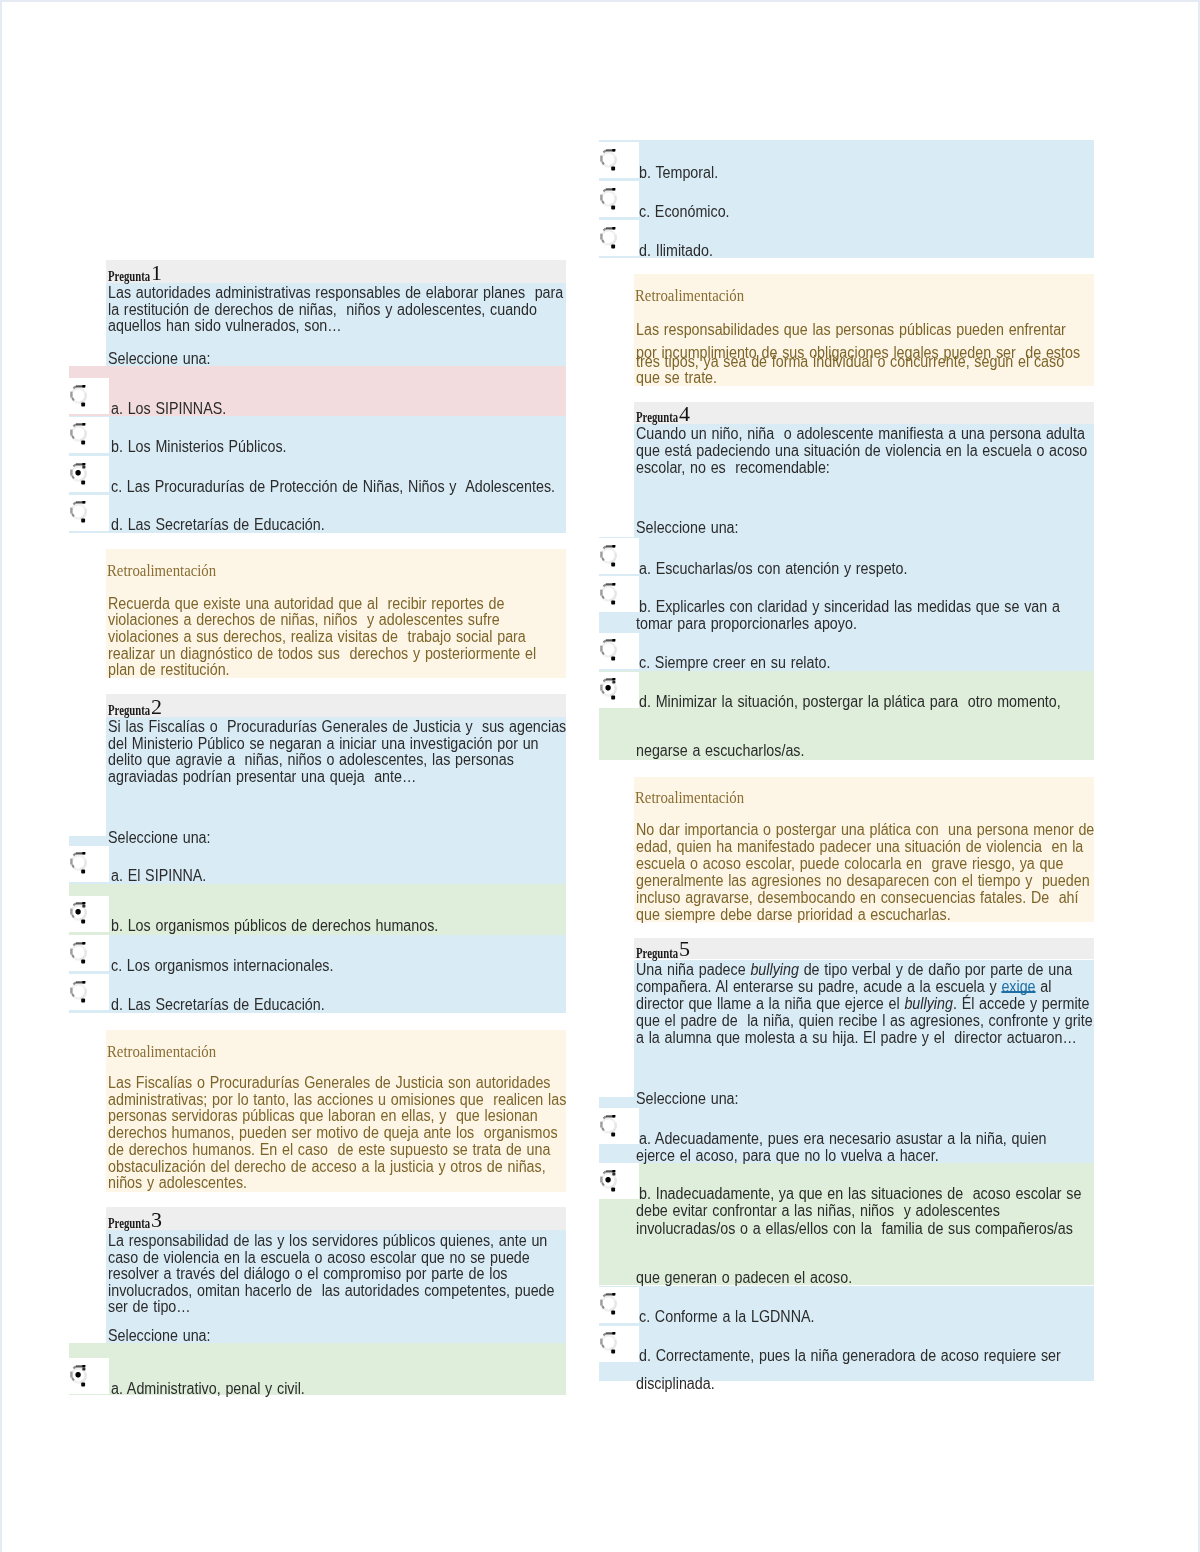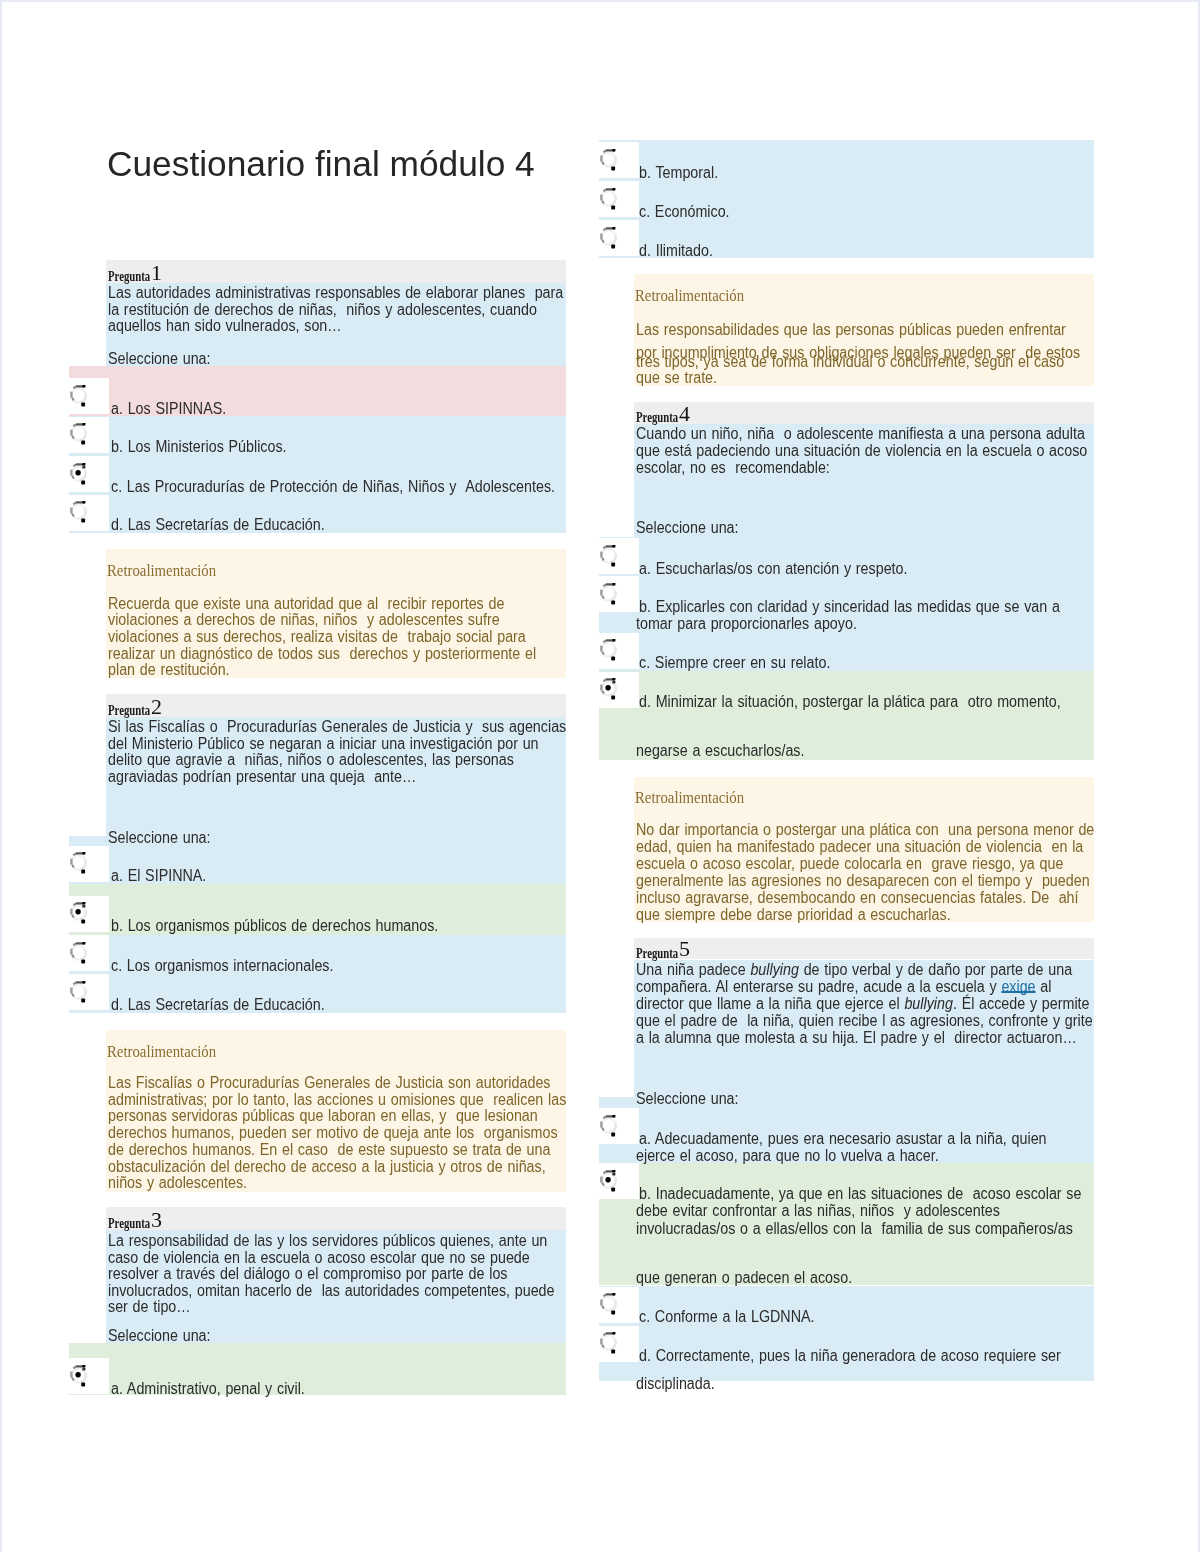--- a/index.html
+++ b/index.html
@@ -34,21 +34,20 @@
 .radio svg{display:block;}
 
 </style>
 </head>
 <body>
 
 <div id="page">
   <div id="edge-t"></div>
   <div id="edge-l"></div>
   <div id="edge-r"></div>
-  <div class="doc-title">Cuestionario final módulo 4</div>
 <div class="blk hdr" style="left:106px;top:260.0px;width:460px;height:23.0px"></div>
 <div class="blk qbg" style="left:106px;top:283.0px;width:460px;height:83.0px"></div>
 <div class="blk ibg" style="left:69px;top:366.0px;width:497px;height:49.5px"></div>
 <div class="blk rc" style="left:69px;top:377.9px;width:40px;height:36px"></div>
 <div class="blk qbg" style="left:69px;top:415.5px;width:497px;height:39.3px"></div>
 <div class="blk rc" style="left:69px;top:416.6px;width:40px;height:36px"></div>
 <div class="blk qbg" style="left:69px;top:454.8px;width:497px;height:39.1px"></div>
 <div class="blk rc" style="left:69px;top:455.9px;width:40px;height:36px"></div>
 <div class="blk qbg" style="left:69px;top:493.9px;width:497px;height:39.4px"></div>
 <div class="blk rc" style="left:69px;top:494.6px;width:40px;height:36px"></div>

